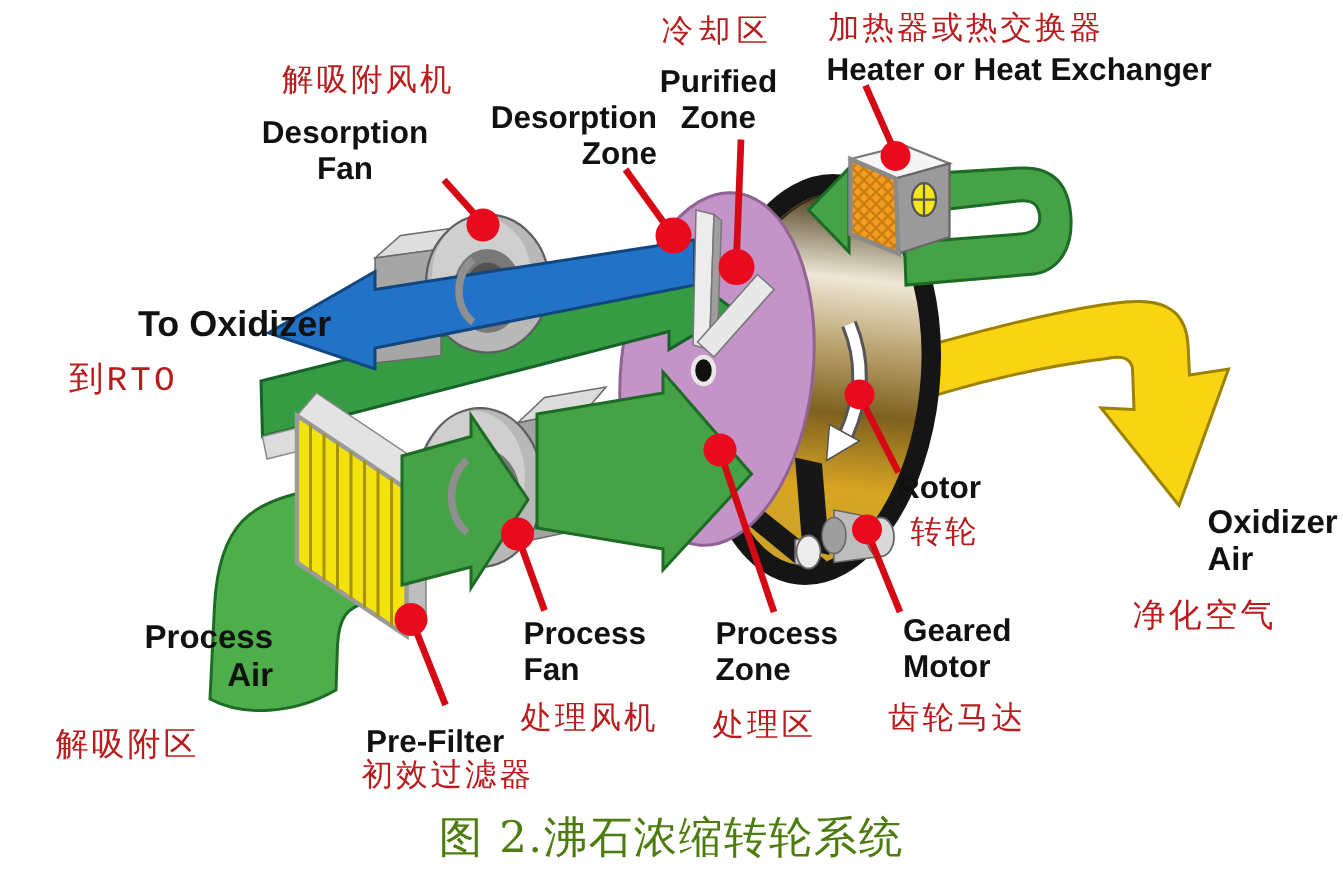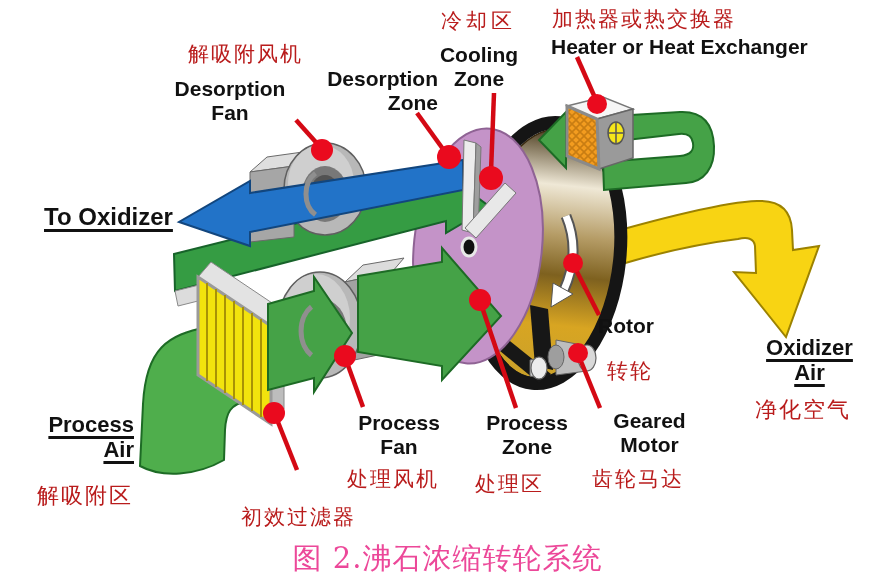--- a/index.html
+++ b/index.html
@@ -2,27 +2,27 @@
 <html><head>
 <meta charset="utf-8">
 <style>
   html,body{margin:0;padding:0;background:#fff;}
   #stage{position:relative;width:895px;height:587px;background:#fff;overflow:hidden;
          font-family:"Liberation Sans",sans-serif;}
   #diagram-svg{position:absolute;left:0;top:0;}
   .lbl{position:absolute;color:#151515;line-height:1.12;white-space:pre-line;}
   .zh{font-family:Liberation Mono, monospace;font-weight:400;font-size:21px;color:#b91c1c;
       letter-spacing:2px;white-space:nowrap;}
-  .en{font-family:"Liberation Sans",sans-serif;font-weight:700;font-size:21px;color:#111;text-align:center;}
+  .en{font-family:"Liberation Sans",sans-serif;font-weight:700;font-size:21px;color:#111;}
   .nowrap{white-space:nowrap;}
-  .u{text-decoration:underline;text-decoration-thickness:2.5px;text-underline-offset:4px;}
+  .u{text-decoration-thickness:2.5px;text-underline-offset:4px;margin-left:48px;}
   .ra{text-align:right;}
   .ca{text-align:center;}
   #caption{position:absolute;left:0;right:0;top:539px;text-align:center;
-           font-family:"DejaVu Serif",serif;font-size:29px;color:#ec4899;letter-spacing:1px;}
+           font-family:"DejaVu Serif",serif;font-size:29px;color:#4d7c0f;letter-spacing:1px;}
 </style>
 </head>
 <body>
 
 <div id="stage">
 
 <svg id="diagram-svg" width="895" height="587" viewBox="0 0 895 587" xmlns="http://www.w3.org/2000/svg">
   <defs>
     <linearGradient id="metal" x1="0" y1="0" x2="0" y2="1">
       <stop offset="0" stop-color="#4a3a1c"></stop>
@@ -160,42 +160,44 @@
     <circle cx="578" cy="353" r="10"></circle>
   </g>
 </svg>
 
 <div class="lbl zh" style="left:172px;top:44px;margin-left:16px;">解吸附风机</div>
 <div class="lbl en ra" style="left:165px;top:77px;width:130px;text-align:center;">Desorption Fan</div>
 
 <div class="lbl en ra" style="left:316px;top:67px;width:122px;">Desorption Zone</div>
 
 <div class="lbl zh" style="left:441px;top:11px;letter-spacing:4px;">冷却区</div>
-<div class="lbl en ca" style="left:434px;top:43px;width:90px;">Cooling Zone</div>
+<div class="lbl en ca" style="left:434px;top:43px;width:90px;">Purified Zone</div>
 
 <div class="lbl zh" style="left:552px;top:9px;">加热器或热交换器</div>
 <div class="lbl en nowrap" style="left:551px;top:35px;">Heater or Heat Exchanger</div>
 
 <div class="lbl en nowrap u" style="left:44px;top:204px;font-size:24px;">To Oxidizer</div>
+<div class="lbl zh" style="left:46px;top:242px;font-size:23px;">到RTO</div>
 
 <div class="lbl en ra u" style="left:22px;top:413px;width:112px;font-size:22px;">Process Air</div>
 <div class="lbl zh" style="left:37px;top:486px;font-size:22px;">解吸附区</div>
 
+<div class="lbl en nowrap" style="left:244px;top:483px;">Pre-Filter</div>
 <div class="lbl zh" style="left:241px;top:507px;">初效过滤器</div>
 
 <div class="lbl en" style="left:349px;top:411px;width:100px;">Process Fan</div>
 <div class="lbl zh" style="left:347px;top:469px;">处理风机</div>
 
 <div class="lbl en" style="left:477px;top:411px;width:100px;">Process Zone</div>
 <div class="lbl zh" style="left:475px;top:474px;">处理区</div>
 
 <div class="lbl en" style="left:602px;top:409px;width:95px;">Geared Motor</div>
 <div class="lbl zh" style="left:592px;top:469px;">齿轮马达</div>
 
 <div class="lbl en nowrap" style="left:598px;top:314px;">Rotor</div>
-<div class="lbl zh" style="left:607px;top:345px;margin-top:16px;">转轮</div>
+<div class="lbl zh" style="left:607px;top:345px;">转轮</div>
 
 <div class="lbl en u" style="left:757px;top:336px;width:105px;font-size:22px;">Oxidizer Air</div>
 <div class="lbl zh" style="left:755px;top:400px;font-size:22px;">净化空气</div>
 
 <div id="caption">图 2.沸石浓缩转轮系统</div>
 
 </div>
 
 </body></html>

